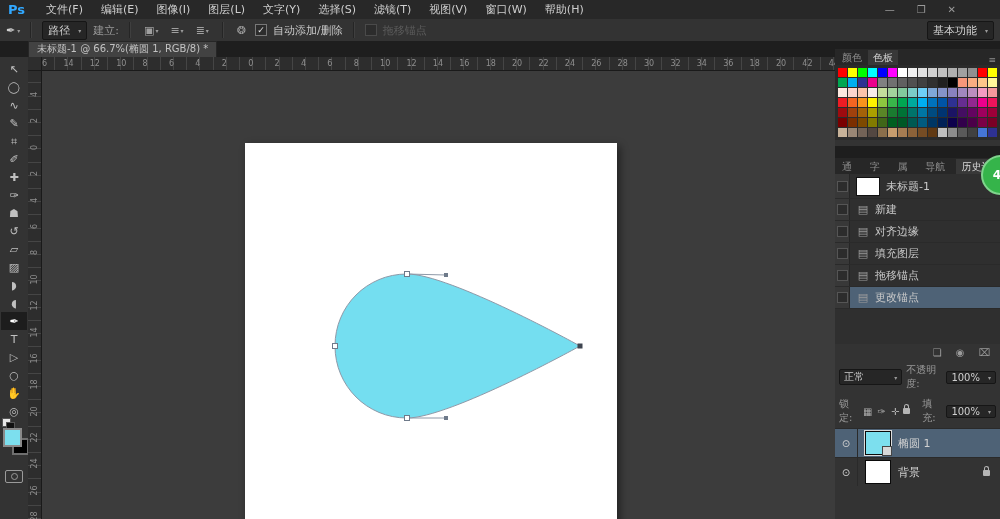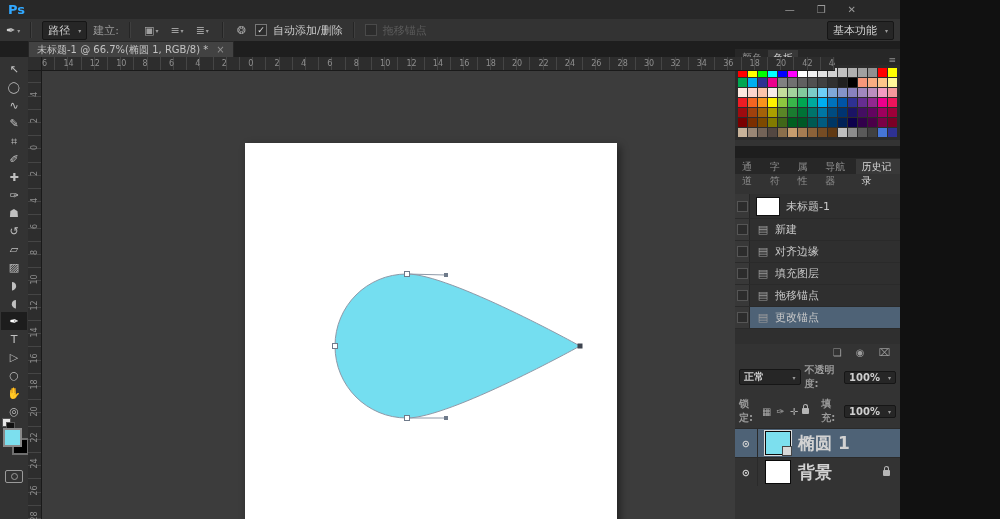--- a/index.html
+++ b/index.html
@@ -1,16 +1,16 @@
 <!DOCTYPE html>
 <html><head>
 <meta charset="utf-8">
 <style>
   html,body{margin:0;padding:0;background:#111;}
-  .app{position:relative;width:900px;height:519px;background:#1e1e1e;overflow:hidden;
+  .app{position:relative;width:1000px;height:519px;background:#1e1e1e;overflow:hidden;
        font-family:"DejaVu Sans","Liberation Sans",sans-serif;color:#c8c8c8;font-size:11px;
        -webkit-font-smoothing:antialiased;}
   
   .menubar{position:absolute;top:0;left:0;right:0;height:19px;background:#282828;border-bottom:1px solid #151515;display:flex;align-items:center;}
   .ps-logo{color:#31a8ff;font-weight:bold;font-size:13px;margin:0 12px 0 8px;}
   .menus{display:flex;align-items:center;}
   .menu-item{padding:0 9px;font-size:11px;color:#cfcfcf;cursor:default;}
   .wincontrols{margin-left:auto;display:flex;gap:22px;margin-right:44px;color:#9a9a9a;font-size:10px;}
   .winbtn{cursor:default;}
   
@@ -23,21 +23,21 @@
   .label-dim{color:#9a9a9a;}
   .btn-dim{background:#383838;border:1px solid #2a2a2a;border-radius:2px;color:#6d6d6d;padding:1px 8px;margin-right:3px;}
   .ob-icon{color:#9f9f9f;font-size:11px;display:inline-flex;align-items:center;gap:1px;padding:0 3px;}
   .cb{width:10px;height:10px;border:1px solid #787878;background:#2c2c2c;display:inline-flex;align-items:center;justify-content:center;font-size:9px;color:#e0e0e0;line-height:1;}
   .cb.dim{border-color:#4a4a4a;color:#4a4a4a;}
   .cb-label{color:#c8c8c8;}
   .cb-label.dim{color:#5c5c5c;}
   .workspace-btn{margin-left:auto;margin-right:6px;}
   
   .tabbar{position:absolute;top:41px;left:0;width:835px;height:16px;background:#1e1e1e;display:flex;align-items:flex-end;}
-  .doctab{margin-left:28px;height:15px;display:flex;align-items:center;gap:8px;background:#424242;border:1px solid #262626;border-bottom:none;padding:0 8px;font-size:10px;color:#c2c2c2;}
+  .doctab{margin-left:28px;height:15px;display:flex;align-items:center;gap:8px;background:#424242;border:1px solid #262626;border-bottom:none;padding:0 8px;font-size:10px;color:#c2c2c2;flex-direction:column;}
   .doctab .close{color:#8f8f8f;}
   
   .toolbar{position:absolute;left:0;top:57px;width:28px;bottom:0;background:#333333;border-right:1px solid #222;display:flex;flex-direction:column;align-items:center;padding-top:3px;}
   .tool{width:26px;height:18px;display:flex;align-items:center;justify-content:center;font-size:11px;color:#c0c0c0;}
   .tool.selected{background:#1d1d1d;color:#ffffff;}
   .colorwidget{position:relative;width:26px;height:34px;margin-top:4px;}
   .mini-default{position:absolute;left:1px;top:-6px;width:7px;height:7px;background:#e8e8e8;border:1px solid #555;}
   .mini-default:after{content:"";position:absolute;left:3px;top:3px;width:7px;height:7px;background:#111;border:1px solid #555;}
   .fg-swatch{position:absolute;left:2px;top:4px;width:15px;height:15px;border:2px solid #8a8a8a;z-index:2;}
   .bg-swatch{position:absolute;left:11px;top:14px;width:13px;height:13px;background:#000;border:2px solid #6f6f6f;z-index:1;}
@@ -62,59 +62,72 @@
   .ptabs{height:16px;background:#272727;display:flex;align-items:flex-end;gap:1px;padding-left:2px;}
   .ptab{font-size:10px;color:#8f8f8f;padding:1px 5px;height:13px;}
   .ptab.active{background:#383838;color:#d8d8d8;}
   .panel-menu{margin-left:auto;color:#8f8f8f;font-size:9px;padding-right:4px;}
   
   .swatches{top:8px;height:97px;}
   .swatchgrid{display:grid;grid-template-columns:repeat(16,1fr);gap:1px;padding:3px;background:#2b2b2b;}
   .swatch{height:9px;}
   
   .history{top:117px;height:202px;display:flex;flex-direction:column;}
-  .hist-body{flex:1;background:#2f2f2f;overflow:hidden;margin-top:20px;}
+  .hist-body{flex:1;background:#2f2f2f;overflow:hidden;}
   .hist-row{display:flex;align-items:center;height:21px;border-bottom:1px solid #2a2a2a;}
   .hist-row.snapshot{height:24px;}
   .hist-row.selected{background:#4e6276;}
   .hist-check{width:14px;align-self:stretch;background:#383838;border-right:1px solid #262626;display:flex;align-items:center;justify-content:center;}
   .hist-check .well{width:9px;height:9px;border:1px solid #555;background:#2c2c2c;}
   .hist-thumb{width:22px;height:17px;background:#fff;border:1px solid #111;margin:0 6px;}
   .hist-icon{width:14px;height:14px;color:#9d9d9d;font-size:11px;margin:0 5px 0 6px;text-align:center;}
   .hist-label{font-size:11px;color:#c9c9c9;}
   .hist-footer{height:16px;background:#333;display:flex;align-items:center;justify-content:flex-end;gap:14px;padding-right:10px;color:#9b9b9b;font-size:10px;}
   
-  .layers{top:319px;bottom:0;font-weight:bold;}
+  .layers{top:319px;bottom:0;}
   .lrow{display:flex;align-items:center;gap:4px;padding:3px 4px;}
   .lrow .combo{font-size:10px;padding:0 4px;}
   .llabel{font-size:10px;color:#9a9a9a;}
   .lockicons{display:flex;align-items:center;gap:5px;color:#aaa;font-size:10px;}
   .padlock{width:7px;height:6px;background:#b5b5b5;border-radius:1px;position:relative;display:inline-block;}
   .padlock:before{content:"";position:absolute;top:-4px;left:1px;width:3px;height:3px;border:1px solid #b5b5b5;border-bottom:none;border-radius:3px 3px 0 0;}
   .layer-row{display:flex;align-items:center;height:28px;border-top:1px solid #2a2a2a;background:#333;}
   .layer-row.selected{background:#4e6276;}
   .eye-box{width:22px;align-self:stretch;border-right:1px solid #2a2a2a;display:flex;align-items:center;justify-content:center;color:#cfcfcf;font-size:10px;}
   .lthumb{width:24px;height:22px;margin:0 7px;border:1px solid #0a0a0a;position:relative;}
   .lthumb.thumb-shape{background:#7cdfee;outline:1px solid #ddd;}
   .lthumb.thumb-shape:after{content:"";position:absolute;right:-2px;bottom:-2px;width:8px;height:8px;background:#d8d8d8;border:1px solid #444;}
   .lthumb.thumb-bg{background:#ffffff;}
-  .layer-name{font-size:17px;color:#d2d2d2;flex:1;}
+  .layer-name{font-size:11px;color:#d2d2d2;flex:1;}
   .layer-lock{margin-right:10px;}
   .layer-lock .padlock{display:none;}
   .layer-lock .padlock.show-lock{display:inline-block;}
   
   .badge{position:absolute;left:981px;top:155px;width:40px;height:40px;border-radius:50%;background:#35b44a;border:2px solid #7fd48c;box-sizing:border-box;display:flex;align-items:center;justify-content:center;color:#fff;font-size:12px;font-weight:bold;z-index:9;}
 </style>
 </head>
 <body>
 
 <div class="app">
 
   <div class="menubar">
     <span class="ps-logo">Ps</span>
+    <div class="menus">
+
+    <span class="menu-item">文件(F)</span>
+        <span class="menu-item">编辑(E)</span>
+        <span class="menu-item">图像(I)</span>
+        <span class="menu-item">图层(L)</span>
+        <span class="menu-item">文字(Y)</span>
+        <span class="menu-item">选择(S)</span>
+        <span class="menu-item">滤镜(T)</span>
+        <span class="menu-item">视图(V)</span>
+        <span class="menu-item">窗口(W)</span>
+        <span class="menu-item">帮助(H)</span>
+      </div>
     <div class="wincontrols">
 
     <span class="winbtn">—</span>
         <span class="winbtn">❐</span>
         <span class="winbtn">✕</span>
       </div>
   </div>
 
   <div class="optionsbar">
     <span class="tool-preset">

